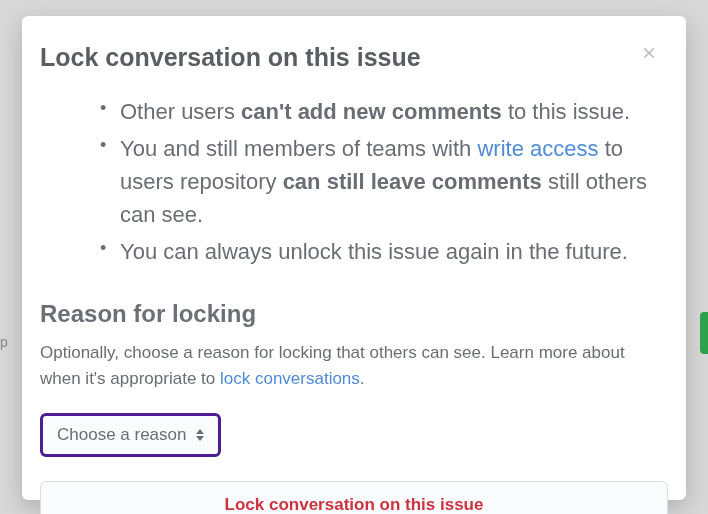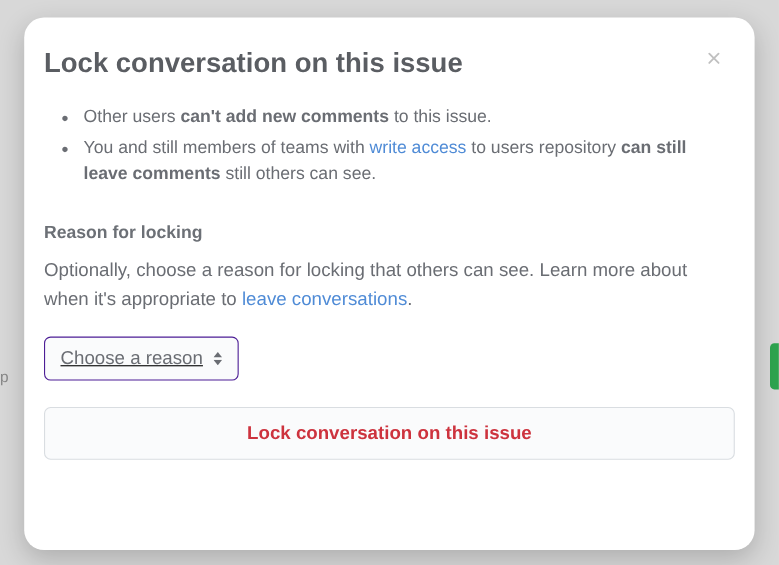--- a/index.html
+++ b/index.html
@@ -23,21 +23,21 @@
       height: 100%;
       background: #d8d8d8;
     }
     .dialog {
       position: absolute;
       top: 16px;
       left: 22px;
       right: 22px;
       bottom: 14px;
       background: #fff;
-      border-radius: 18px;
+      border-radius: 6px;
       box-shadow: 0 8px 24px rgba(0,0,0,0.2);
       padding: 26px 18px 16px 18px;
       display: flex;
       flex-direction: column;
     }
     .dialog-header {
       display: flex;
       justify-content: space-between;
       align-items: flex-start;
       margin-bottom: 22px;
@@ -64,63 +64,63 @@
       height: 18px;
       fill: #c0c0c0;
     }
     .bullet-list {
       list-style: none;
       margin: 0 0 28px 0;
       padding-left: 36px;
     }
     .bullet-list li {
       position: relative;
-      font-size: 16px;
+      font-size: 22px;
       line-height: 1.5;
       color: #6a6d73;
       margin-bottom: 4px;
+      margin-left: 44px;
     }
     .bullet-list li::before {
       content: "•";
       position: absolute;
       left: -20px;
       color: #6a6d73;
       font-size: 18px;
     }
     .bold {
       font-weight: 600;
     }
     .link {
       color: #4f8bd6;
       cursor: pointer;
       text-align: right;
     }
     .section-title {
-      font-size: 16px;
+      font-size: 24px;
       font-weight: 600;
       color: #6c7076;
       margin-bottom: 12px;
     }
     .section-text {
       font-size: 17px;
       line-height: 1.5;
       color: #6a6d73;
       margin-bottom: 22px;
     }
     .select-wrapper {
       display: inline-flex;
       align-items: center;
-      border: 1px solid #4c1d95;
+      border: 3px solid #4c1d95;
       border-radius: 6px;
       background: #fafbfc;
       padding: 9px 14px;
       cursor: pointer;
       margin-bottom: 24px;
       width: fit-content;
-      text-decoration: underline;
     }
     .select-label {
       font-size: 17px;
       color: #6a6d73;
       margin-right: 10px;
     }
     .select-caret {
       display: inline-flex;
       flex-direction: column;
       gap: 2px;
@@ -177,25 +177,28 @@
     </button>
   </div>
 
   <ul class="bullet-list">
     <li>
       <span>Other users </span><span class="bold">can't add new comments</span><span> to this issue.</span>
     </li>
     <li>
       <span>You and still members of teams with </span><span class="link">write access</span><span> to users repository </span><span class="bold">can still leave comments</span><span> still others can see.</span>
     </li>
+    <li>
+      <span>You can always unlock this issue again in the future.</span>
+    </li>
   </ul>
 
   <h2 class="section-title">Reason for locking</h2>
   <p class="section-text">
-    <span>Optionally, choose a reason for locking that others can see. Learn more about when it's appropriate to </span><span class="link">leave conversations</span><span>.</span>
+    <span>Optionally, choose a reason for locking that others can see. Learn more about when it's appropriate to </span><span class="link">lock conversations</span><span>.</span>
   </p>
 
   <div class="select-wrapper">
     <span class="select-label">Choose a reason</span>
     <span class="select-caret">
       <svg viewBox="0 0 8 5">
           <path d="M4 0L8 5H0z"></path>
         </svg>
       <svg viewBox="0 0 8 5">
           <path d="M4 5L0 0h8z"></path>

